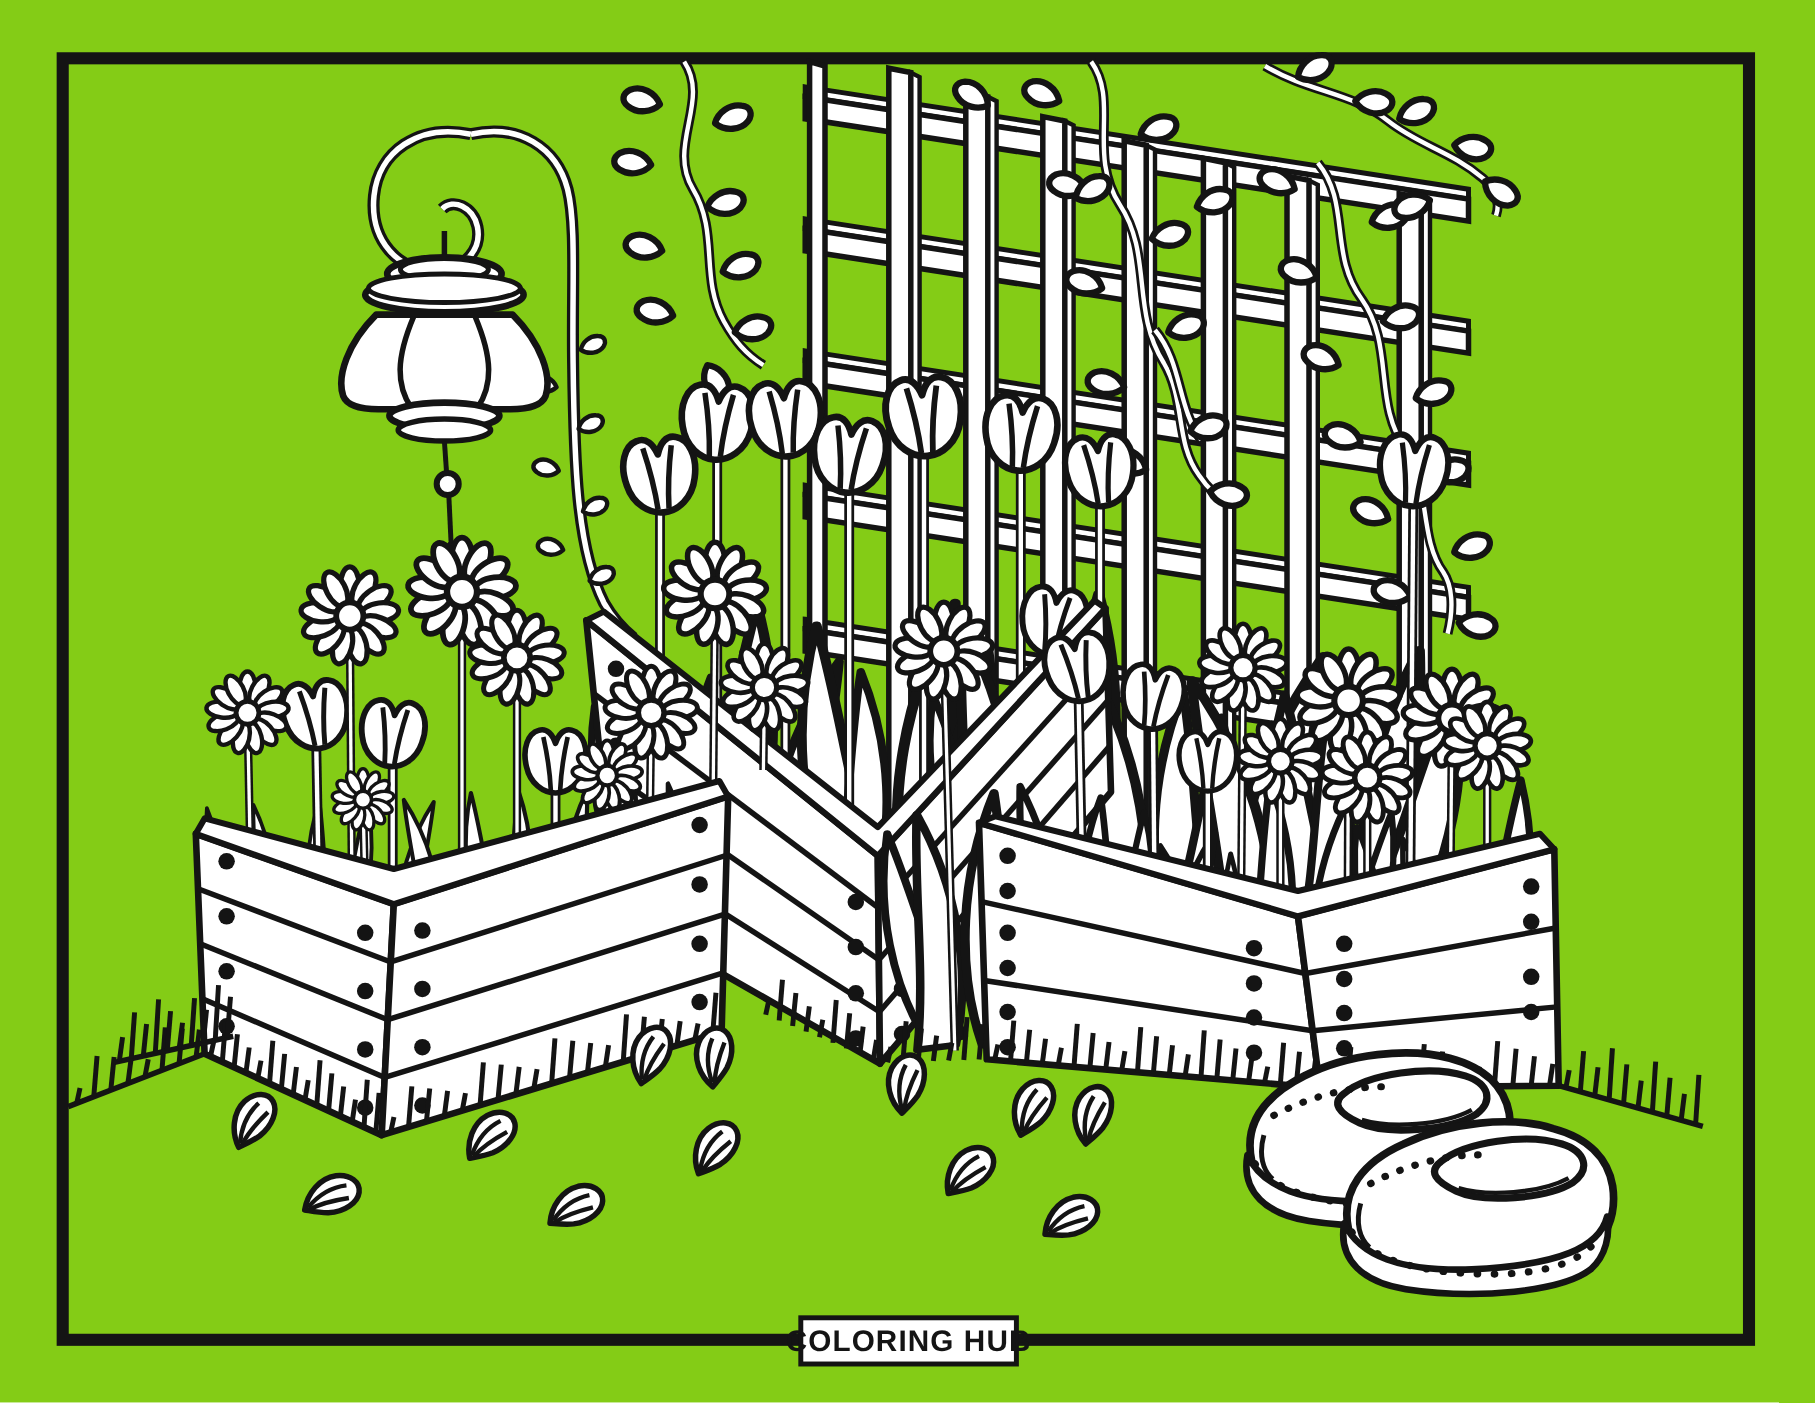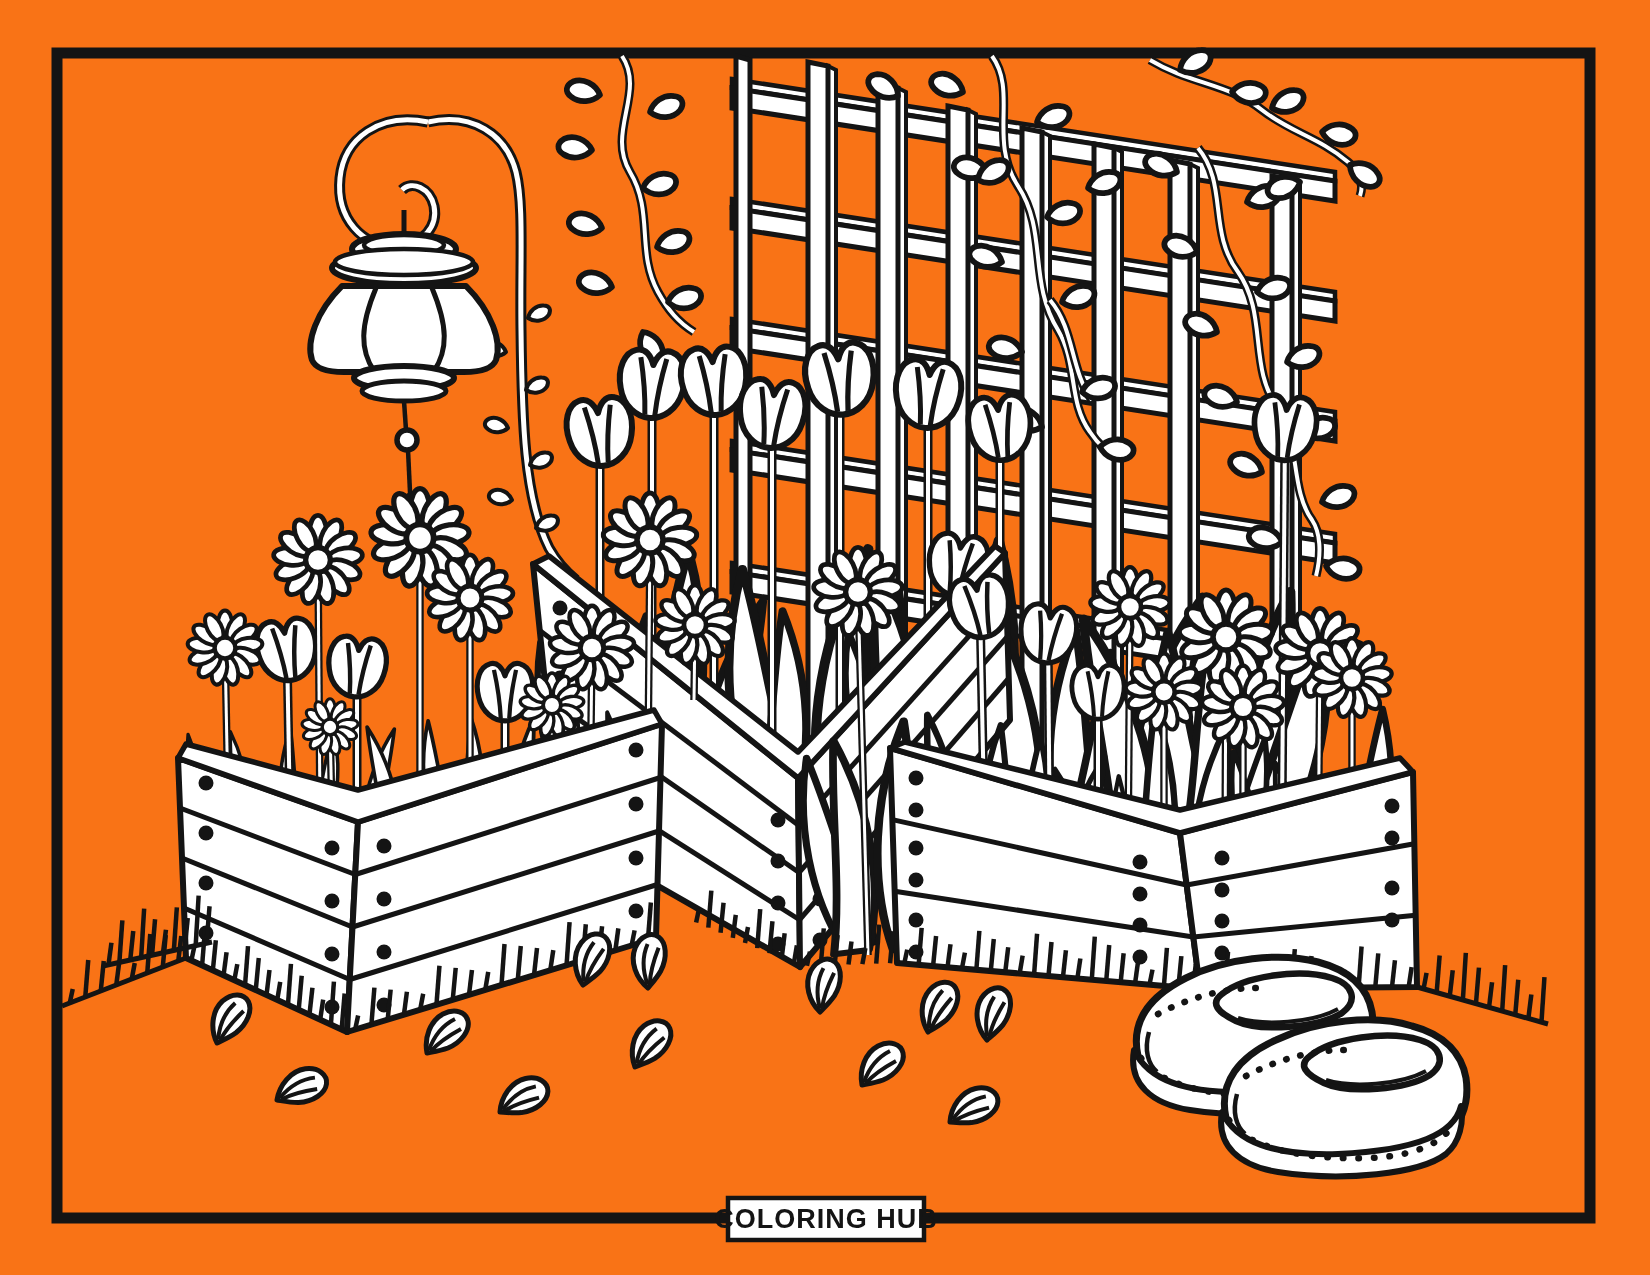--- a/index.html
+++ b/index.html
@@ -1,16 +1,16 @@
 <!DOCTYPE html>
 <html><head>
 <meta charset="utf-8">
 <style>
   html,body{margin:0;padding:0;background:#ffffff;}
-  .page{position:relative;width:1650px;height:1275px;background:#f97316;overflow:hidden;}
+  .page{position:relative;width:1650px;height:1275px;background:#84cc16;overflow:hidden;}
   svg{display:block;}
   .brand-text{font-family:"Liberation Sans","DejaVu Sans",sans-serif;font-weight:700;letter-spacing:1px;}
 </style>
 </head>
 <body>
 
 <div class="page">
 <svg width="1650" height="1275" viewBox="0 0 1650 1275" xmlns="http://www.w3.org/2000/svg">
 
   <defs>

